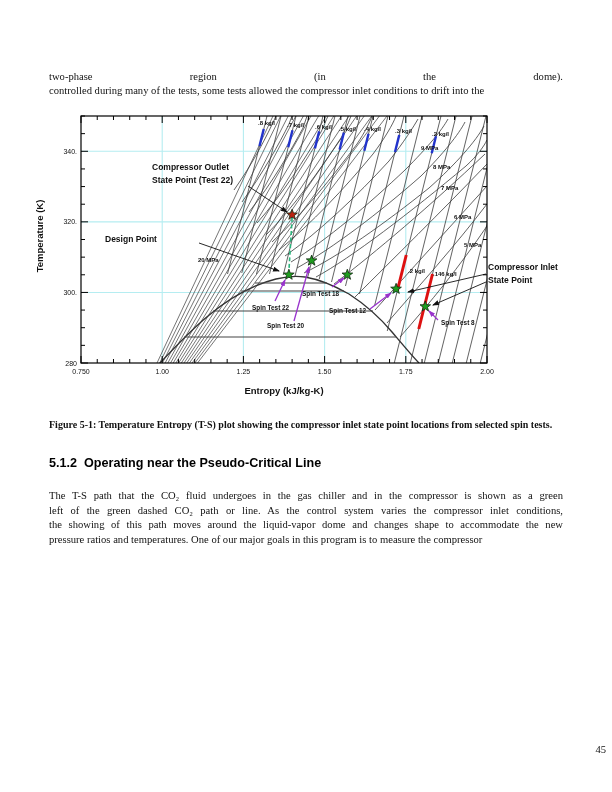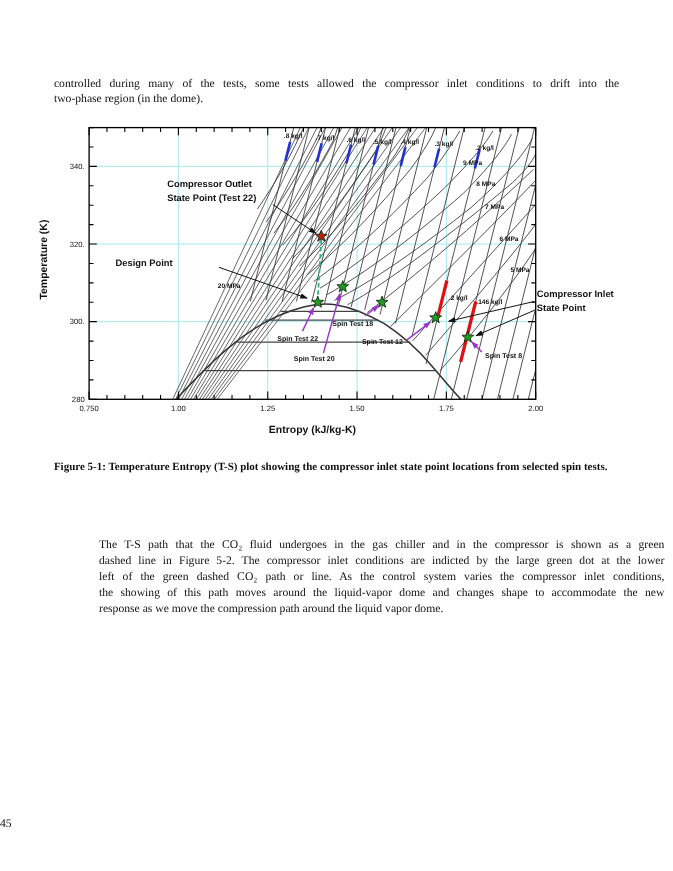--- a/index.html
+++ b/index.html
@@ -1,37 +1,37 @@
 <!DOCTYPE html>
 <html><head>
 <meta charset="utf-8">
 <style>
   html,body{margin:0;padding:0;background:#ffffff;}
   .page{width:612px;height:792px;background:#fff;position:relative;overflow:hidden;
         font-family:"Liberation Serif",serif;color:#111;margin:0 auto;}
   .para{position:absolute;left:49px;width:514px;font-size:10.6px;line-height:14.5px;}
   .para.top{top:70px;line-height:13.9px;}
-  .para.body{top:489px;margin-left:41px;}
+  .para.body{top:489px;}
   .para div{text-align:justify;text-align-last:justify;-moz-text-align-last:justify;}
   .para div:last-child{text-align-last:left;-moz-text-align-last:left;}
   .figure{position:absolute;left:25px;top:104px;width:555px;height:300px;}
   .caption{position:absolute;left:49px;top:419px;width:520px;font-weight:bold;
            font-size:10px;white-space:nowrap;}
   .heading{position:absolute;left:49px;top:456px;margin:0;font-family:"Liberation Sans",sans-serif;
            font-size:12.6px;font-weight:bold;white-space:pre;color:#000;}
-  .pagenum{position:absolute;left:0;right:6px;top:744px;text-align:left;font-size:10.6px;}
+  .pagenum{position:absolute;left:0;right:6px;top:744px;text-align:right;font-size:10.6px;}
   svg text{font-family:"Liberation Sans",sans-serif;fill:#111;}
 </style>
 </head>
 <body>
 
 <div class="page">
   <div class="para top">
+      <div>two-phase region (in the dome).</div>
       <div>controlled during many of the tests, some tests allowed the compressor inlet conditions to drift into the</div>
-      <div>two-phase region (in the dome).</div>
     </div>
 
   <div class="figure" id="chart"><svg viewBox="0 0 555 300" width="555" height="300">
         <defs>
           <clipPath id="pc">
             <rect x="0" y="0" width="406" height="247"></rect>
           </clipPath>
           <marker id="ab" markerWidth="7" markerHeight="6" refX="6" refY="2.5" orient="auto" markerUnits="userSpaceOnUse">
             <path d="M0,0 L7,2.5 L0,5 z" fill="#111"></path>
           </marker>
@@ -250,23 +250,23 @@
           <text x="-4" y="178.92857142857144" font-size="7" text-anchor="end">300.</text>
           <text x="-4" y="108.35714285714286" font-size="7" text-anchor="end">320.</text>
           <text x="-4" y="37.785714285714306" font-size="7" text-anchor="end">340.</text>
         </g>
         <text x="259" y="290" font-size="9.5" font-weight="bold" text-anchor="middle">Entropy (kJ/kg-K)</text>
         <text x="18" y="132" font-size="9.5" font-weight="bold" text-anchor="middle" transform="rotate(-90,18,132)">Temperature (K)</text>
       </svg></div>
 
   <div class="caption">Figure 5-1:  Temperature Entropy (T-S) plot showing the compressor inlet state point locations from selected spin tests.</div>
 
+  <h2 class="heading">5.1.2  Operating near the Pseudo-Critical Line</h2>
 
   <div class="para body">
       <div>The T-S path that the CO₂ fluid undergoes in the gas chiller and in the compressor is shown as a green</div>
-      <div>dashed line in Figure 5-2.  The compressor inlet conditions are indicted by the large green dot at the lower</div>
       <div>left of the green dashed CO₂ path or line.  As the control system varies the compressor inlet conditions,</div>
       <div>the showing of this path moves around the liquid-vapor dome and changes shape to accommodate the new</div>
-      <div>response as we move the compression path around the liquid vapor dome.</div>
+      <div>pressure ratios and temperatures.  One of our major goals in this program is to measure the compressor</div>
     </div>
 
   <div class="pagenum">45</div>
 </div>
 
 </body></html>

